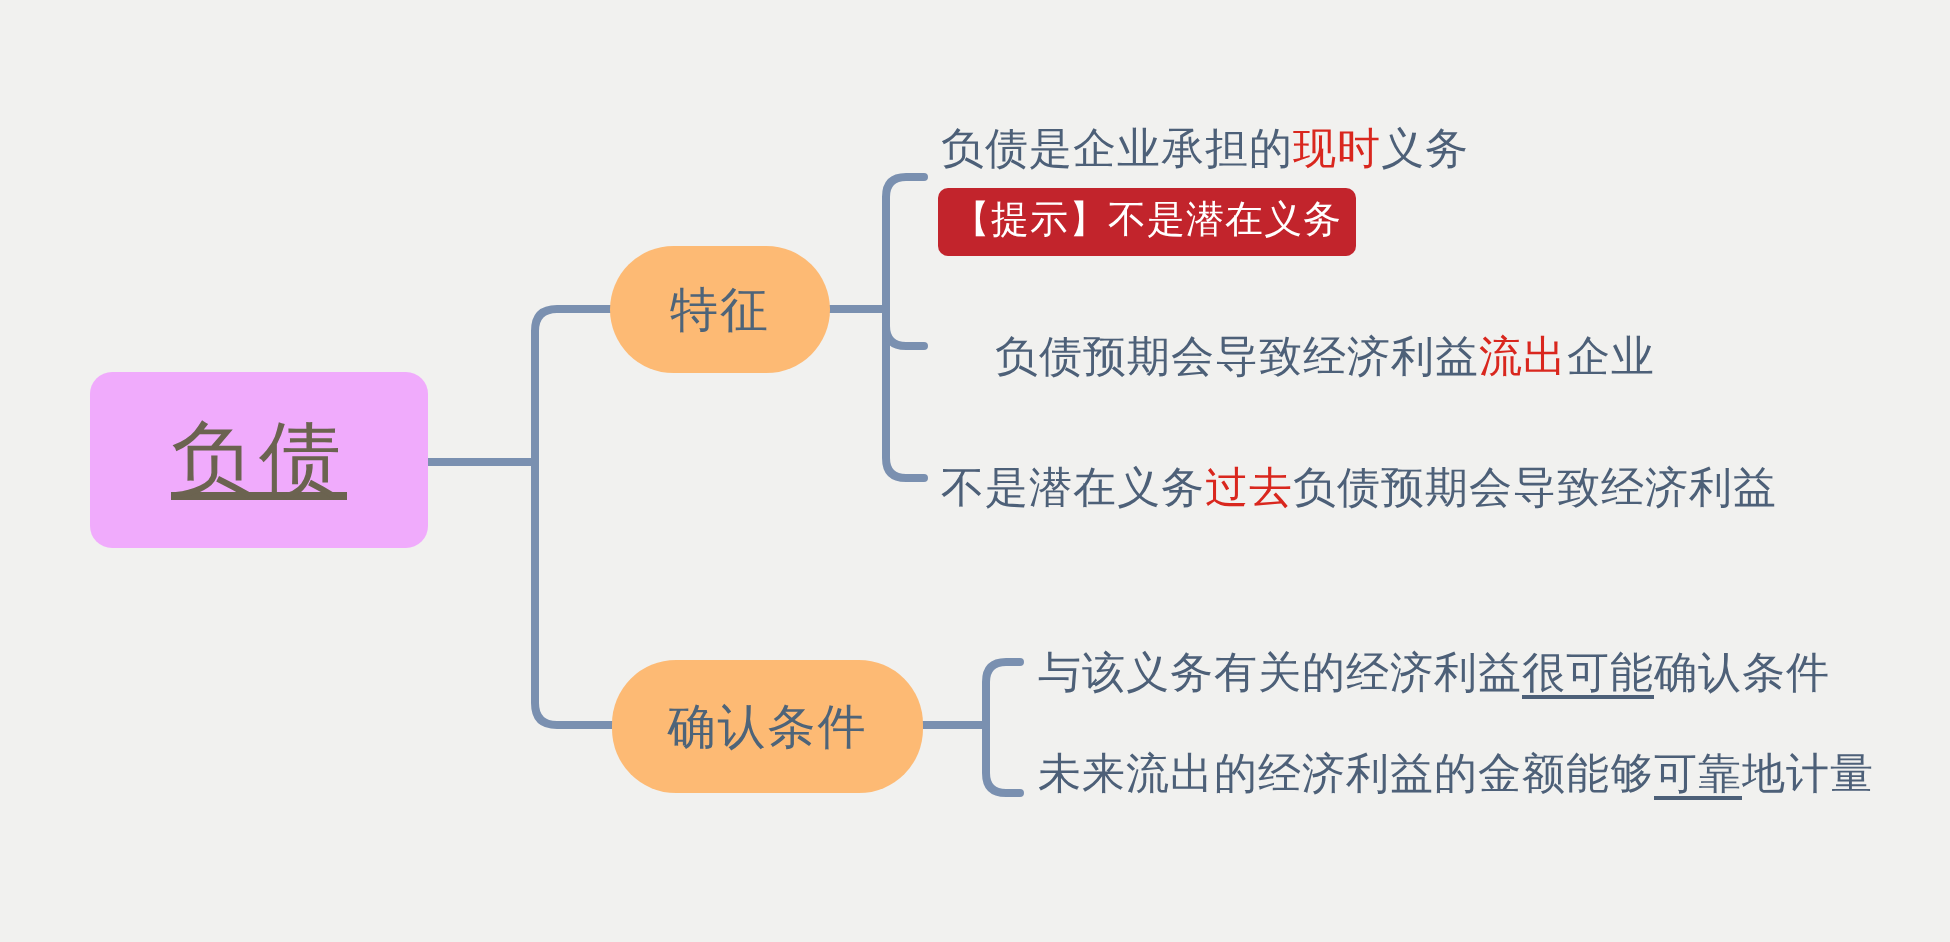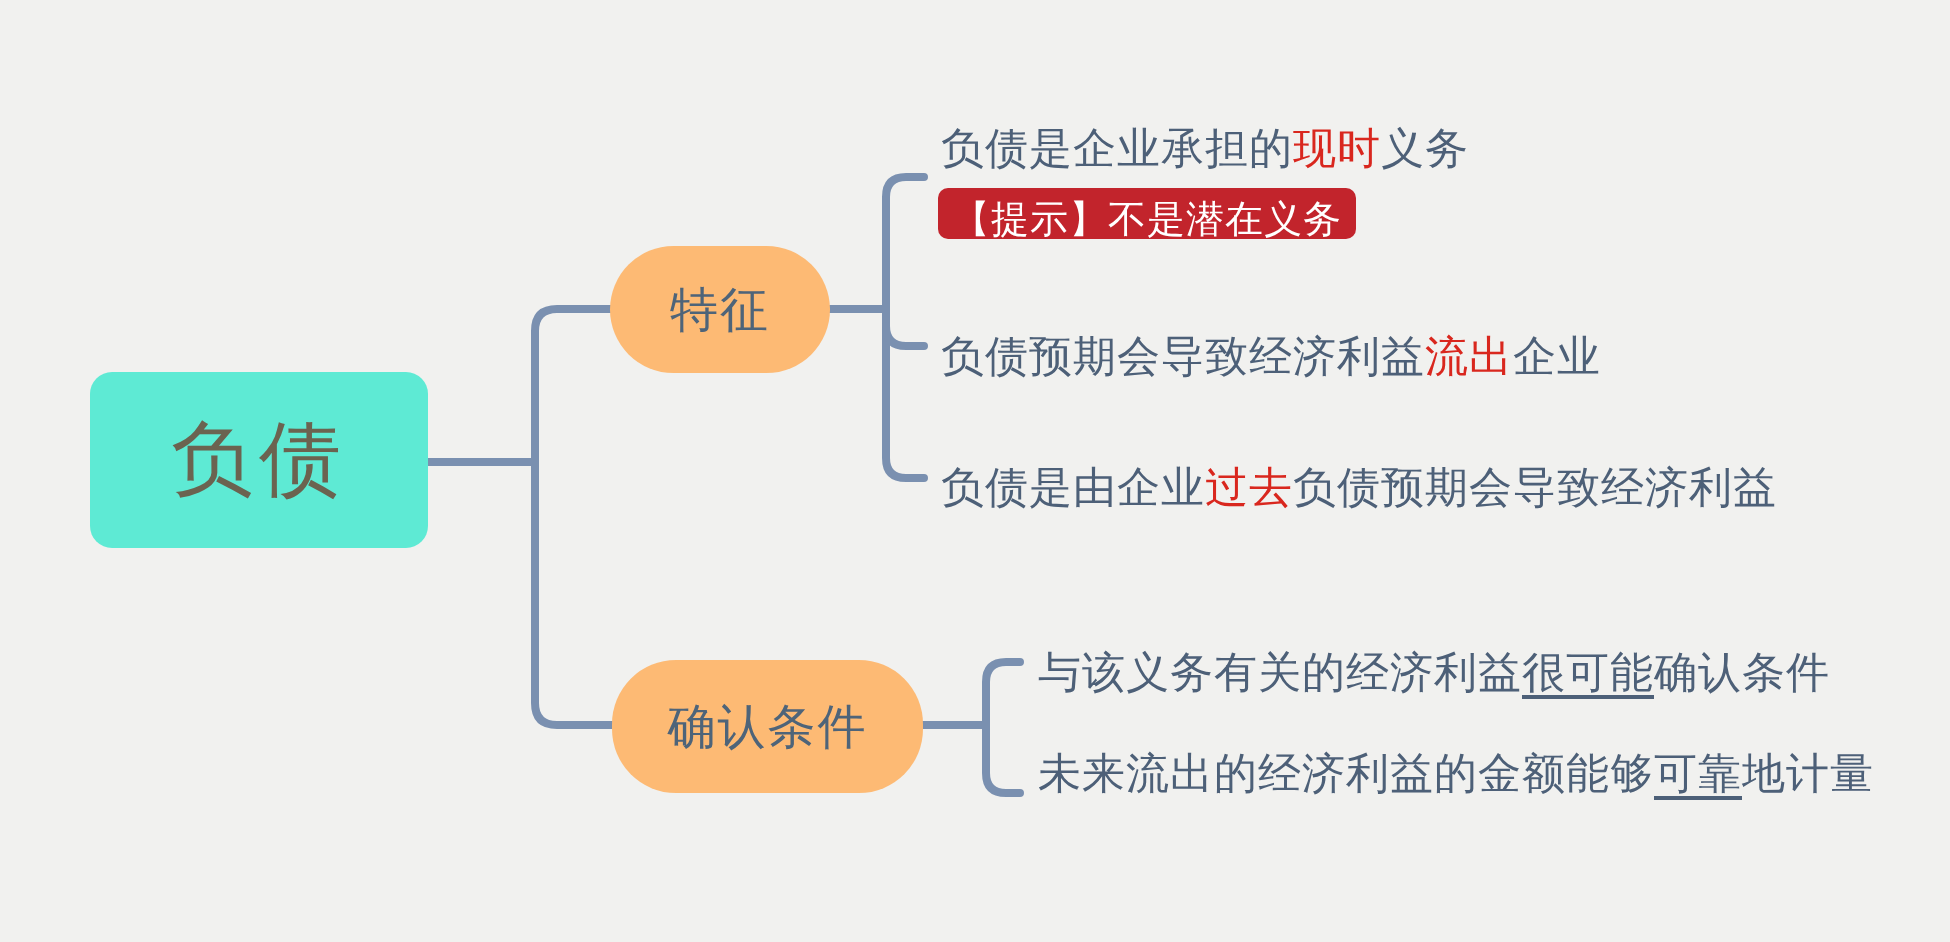--- a/index.html
+++ b/index.html
@@ -10,22 +10,22 @@
     overflow:hidden;
     font-family:"Liberation Sans","DejaVu Sans",sans-serif;
   }
   svg.connectors{position:absolute;left:0;top:0;width:1950px;height:942px;}
   svg.connectors path{fill:none;stroke:#7a90b0;stroke-width:8;stroke-linecap:round;stroke-linejoin:round;}
 
   .node{position:absolute;display:flex;align-items:center;justify-content:center;white-space:nowrap;}
 
   .root-node{
     left:90px;top:372px;width:338px;height:176px;
-    background:#5eead4;border-radius:22px;
-    color:#6b6350;font-size:82px;font-weight:500;letter-spacing:6px;
+    background:#f0abfc;border-radius:22px;
+    color:#6b6350;font-size:82px;font-weight:500;letter-spacing:6px;text-decoration:underline;
   }
   .branch-node{
     background:#fdba74;border-radius:64px;
     color:#4e6479;font-size:48px;font-weight:500;letter-spacing:2px;
   }
   .branch-feature{left:610px;top:246px;width:220px;height:127px;}
   .branch-recognition{left:612px;top:660px;width:311px;height:133px;}
 
   .leaf{
     position:absolute;
@@ -35,21 +35,21 @@
   .leaf .red{color:#d9271e;}
   .leaf .emph{
     font-weight:400;
     text-decoration:underline;
     text-decoration-thickness:4px;
     text-underline-offset:8px;
   }
   .badge{
     position:absolute;
     background:#c2242c;color:#ffffff;
-    font-size:38px;line-height:62px;height:51px;
+    font-size:38px;line-height:62px;height:68px;
     padding:0 14px;border-radius:10px;
     white-space:nowrap;letter-spacing:1px;
   }
 </style>
 </head>
 <body>
 
 <div class="canvas">
 
   <svg class="connectors" viewBox="0 0 1950 942">
@@ -67,26 +67,26 @@
   <div class="node branch-node branch-feature">特征</div>
 
   <div class="node branch-node branch-recognition">确认条件</div>
 
   <div class="leaf" style="left:941px;top:123px">
     <span>负债是企业承担的</span><span class="red">现时</span><span>义务</span>
   </div>
 
   <div class="badge" style="left:938px;top:188px">【提示】不是潜在义务</div>
 
-  <div class="leaf" style="left:941px;top:331px">
+  <div class="leaf" style="left:995px;top:331px">
     <span>负债预期会导致经济利益</span><span class="red">流出</span><span>企业</span>
   </div>
 
   <div class="leaf" style="left:941px;top:462px">
-    <span>负债是由企业</span><span class="red">过去</span><span>负债预期会导致经济利益</span>
+    <span>不是潜在义务</span><span class="red">过去</span><span>负债预期会导致经济利益</span>
   </div>
 
   <div class="leaf" style="left:1038px;top:647px">
     <span>与该义务有关的经济利益</span><span class="emph">很可能</span><span>确认条件</span>
   </div>
 
   <div class="leaf" style="left:1038px;top:748px">
     <span>未来流出的经济利益的金额能够</span><span class="emph">可靠</span><span>地计量</span>
   </div>
 

